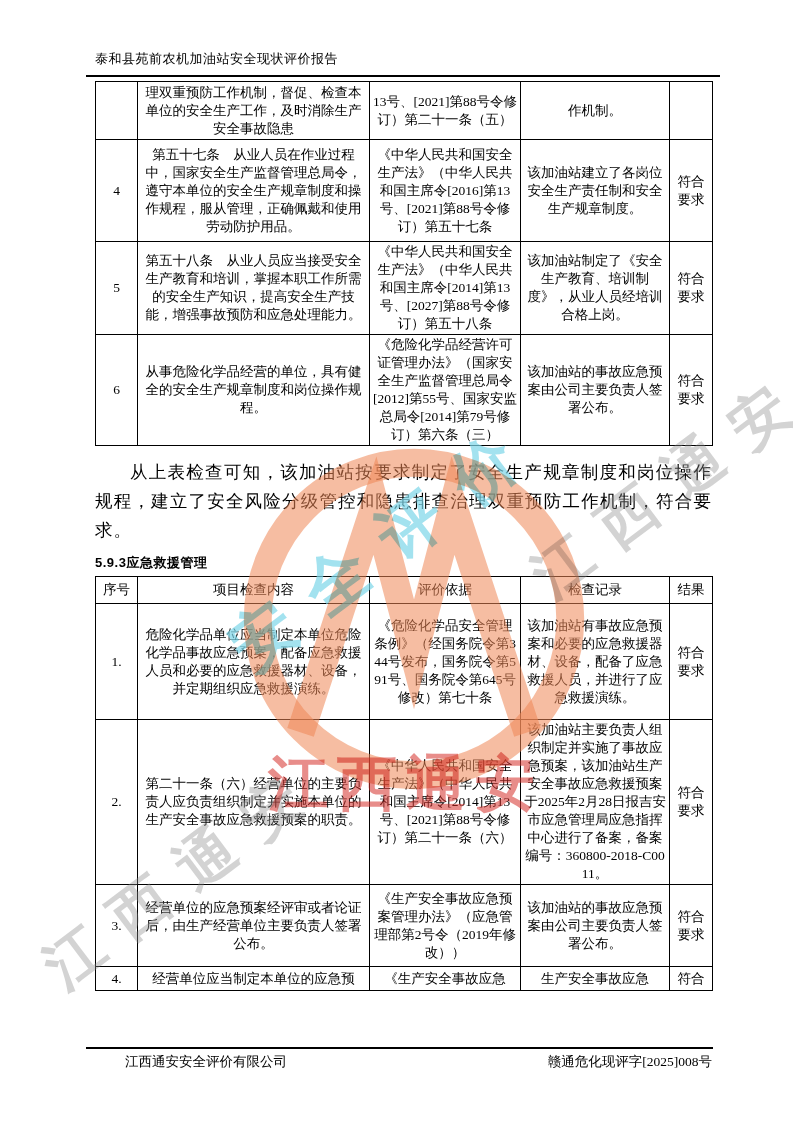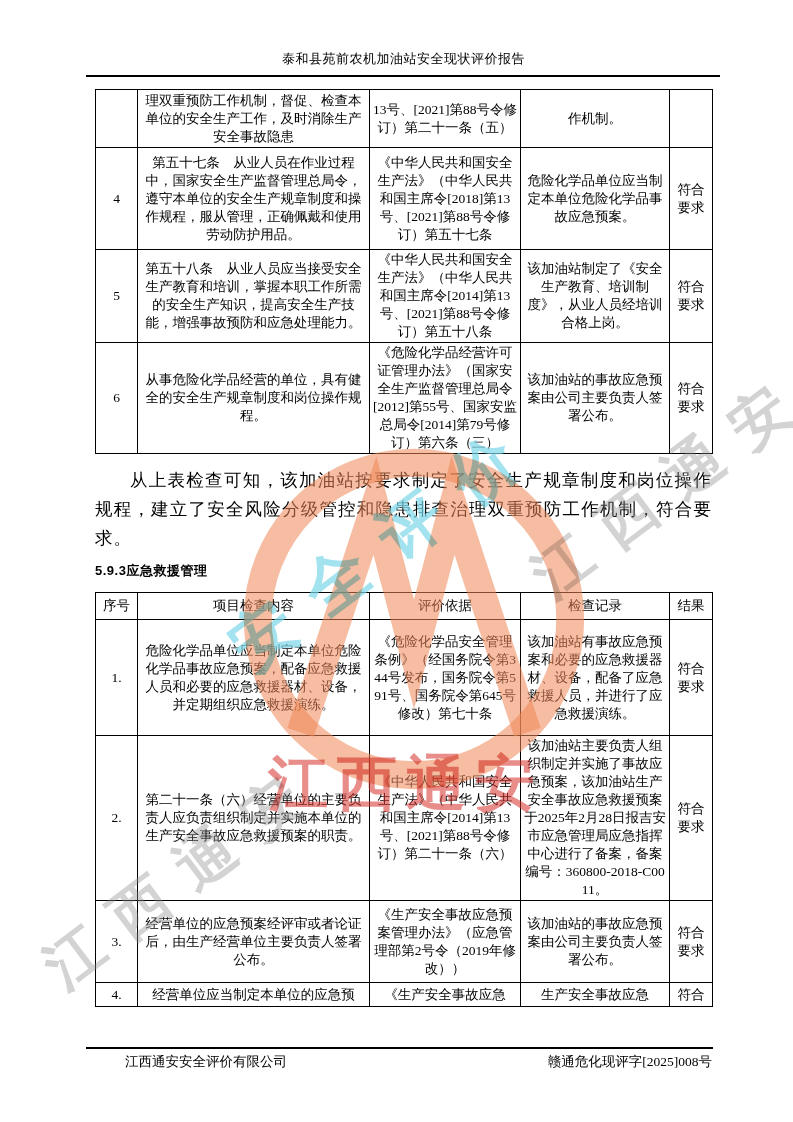--- a/index.html
+++ b/index.html
@@ -1,24 +1,24 @@
 <!DOCTYPE html>
 <html><head>
 <meta charset="utf-8">
 <style>
   html,body{margin:0;padding:0;background:#ffffff;}
   .page{
     position:relative;width:793px;height:1122px;background:#fff;overflow:hidden;
     font-family:"Liberation Serif","DejaVu Serif",serif;color:#000;
   }
   .content{position:absolute;left:95px;top:0;width:617px;}
-  .doc-header{margin-top:50px;text-align:center;font-size:13px;letter-spacing:.5px;}
+  .doc-header{margin-top:50px;text-align:left;font-size:13px;letter-spacing:.5px;}
   .header-rule{border-top:2px solid #000;margin-top:7px;margin-left:-9px;width:634px;}
 
-  table.check{width:617px;border-collapse:collapse;table-layout:fixed;margin-top:12px;}
+  table.check{width:617px;border-collapse:collapse;table-layout:fixed;margin-top:4px;}
   table.check td,table.check th{
     border:1.4px solid #000;font-size:13.5px;font-weight:normal;line-height:18px;
     text-align:center;vertical-align:middle;padding:1px 2px;word-break:break-all;
   }
   col.c-seq{width:42px;}col.c-content{width:232px;}col.c-basis{width:151px;}
   col.c-record{width:149px;}col.c-result{width:43px;}
 
   .para{margin:12px 0 0;font-size:17.5px;line-height:29px;text-indent:2em;
         letter-spacing:1.1px;text-align:justify;}
   .sec-heading{margin:9px 0 0;font-size:13px;font-weight:bold;
@@ -67,28 +67,28 @@
           <tr style="height:58px;">
         <td></td>
         <td>理双重预防工作机制，督促、检查本单位的安全生产工作，及时消除生产安全事故隐患</td>
         <td>13号、[2021]第88号令修订）第二十一条（五）</td>
         <td>作机制。</td>
         <td></td>
       </tr>
       <tr style="height:102px;">
         <td>4</td>
         <td>第五十七条　从业人员在作业过程中，国家安全生产监督管理总局令，遵守本单位的安全生产规章制度和操作规程，服从管理，正确佩戴和使用劳动防护用品。</td>
-        <td>《中华人民共和国安全生产法》（中华人民共和国主席令[2018]第13号、[2021]第88号令修订）第五十七条</td>
-        <td>危险化学品单位应当制定本单位危险化学品事故应急预案。</td>
+        <td>《中华人民共和国安全生产法》（中华人民共和国主席令[2016]第13号、[2021]第88号令修订）第五十七条</td>
+        <td>该加油站建立了各岗位安全生产责任制和安全生产规章制度。</td>
         <td>符合要求</td>
       </tr>
       <tr style="height:90px;">
         <td>5</td>
         <td>第五十八条　从业人员应当接受安全生产教育和培训，掌握本职工作所需的安全生产知识，提高安全生产技能，增强事故预防和应急处理能力。</td>
-        <td>《中华人民共和国安全生产法》（中华人民共和国主席令[2014]第13号、[2021]第88号令修订）第五十八条</td>
+        <td>《中华人民共和国安全生产法》（中华人民共和国主席令[2014]第13号、[2027]第88号令修订）第五十八条</td>
         <td>该加油站制定了《安全生产教育、培训制度》，从业人员经培训合格上岗。</td>
         <td>符合要求</td>
       </tr>
       <tr style="height:105px;">
         <td>6</td>
         <td>从事危险化学品经营的单位，具有健全的安全生产规章制度和岗位操作规程。</td>
         <td>《危险化学品经营许可证管理办法》（国家安全生产监督管理总局令[2012]第55号、国家安监总局令[2014]第79号修订）第六条（三）</td>
         <td>该加油站的事故应急预案由公司主要负责人签署公布。</td>
         <td>符合要求</td>
       </tr>

